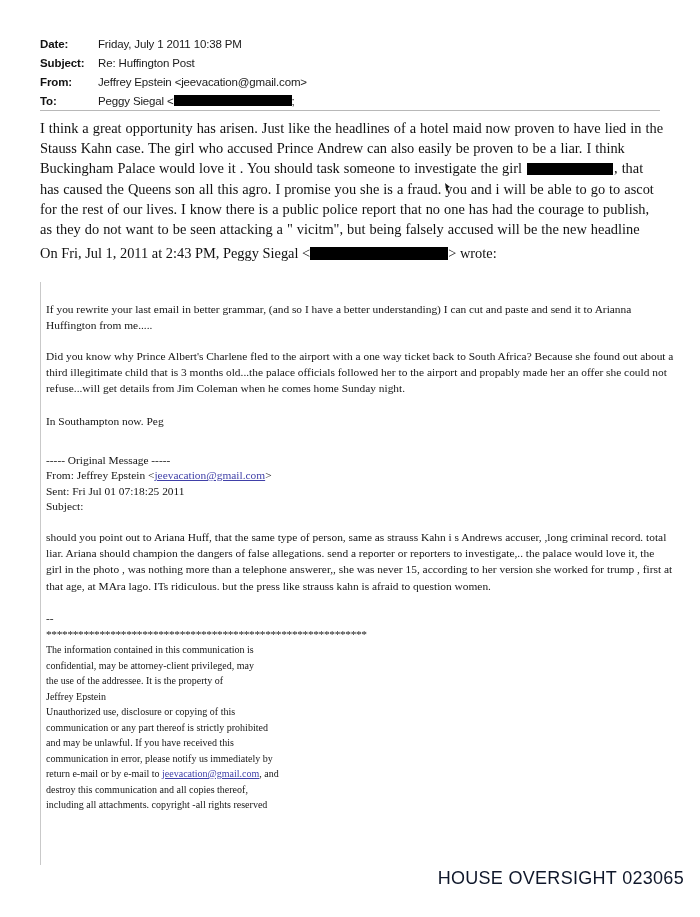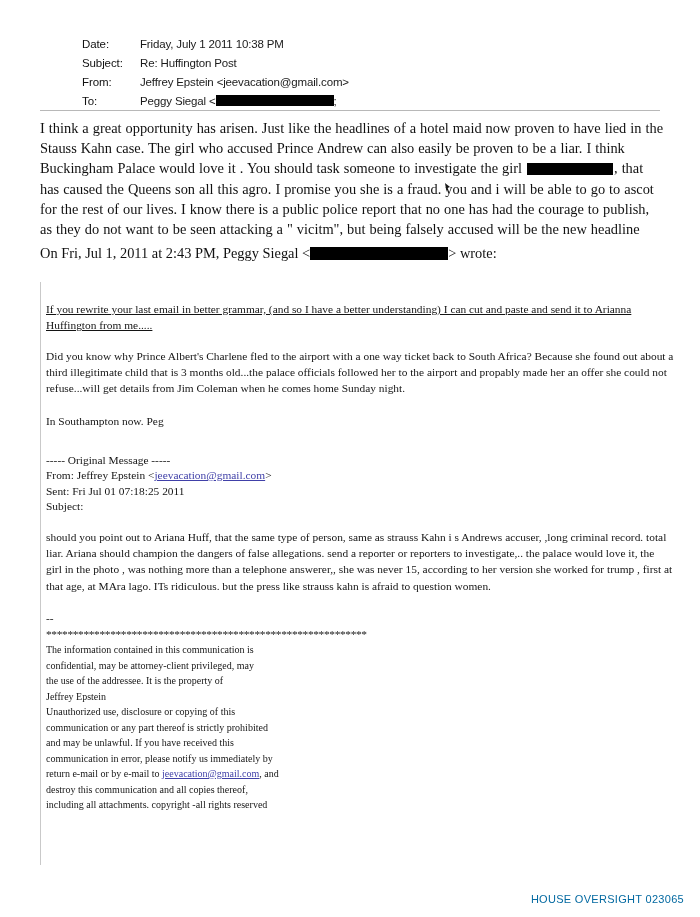--- a/index.html
+++ b/index.html
@@ -32,25 +32,24 @@
   }
   .hdr-row {
     display: flex;
     align-items: baseline;
     height: 19px;
   }
   .hdr-label {
     width: 58px;
     flex: 0 0 58px;
     font-family: "Liberation Sans", sans-serif;
-    font-weight: normal;
+    font-weight: bold;
     font-size: 11.5px;
     color: #111;
     letter-spacing: -0.1px;
-    margin-left: 42px;
   }
   .hdr-value {
     font-family: "Liberation Sans", sans-serif;
     font-size: 11.5px;
     color: #1a1a1a;
     letter-spacing: -0.15px;
     white-space: nowrap;
   }
   .redact {
     display: inline-block;
@@ -133,21 +132,21 @@
     position: absolute;
     left: 42px;
     top: 280px;
     width: 624px;
     font-family: "Liberation Serif", serif;
     font-size: 11.4px;
     line-height: 16.2px;
     color: #141414;
   }
 
-  .q-block1 { position: absolute; left: 4px; top: 21px; width: 618px; text-decoration: underline; }
+  .q-block1 { position: absolute; left: 4px; top: 21px; width: 618px; }
   .q-block2 { position: absolute; left: 4px; top: 68px; width: 618px; }
   .q-block3 { position: absolute; left: 4px; top: 133px; width: 400px; }
   .q-origmsg { position: absolute; left: 4px; top: 173px; width: 400px; line-height: 15.4px; }
   .q-block4 { position: absolute; left: 4px; top: 249px; width: 620px; }
   .q-sig    { position: absolute; left: 4px; top: 330px; width: 400px; }
 
   .q-line { display: block; white-space: nowrap; }
 
   .astline {
     display: block;
@@ -174,24 +173,24 @@
 
   a.maillink {
     color: #4040a8;
     text-decoration: underline;
   }
 
   
   .bates {
     position: absolute;
     right: 16px;
-    bottom: 12px;
+    bottom: 28px;
     font-family: "Liberation Sans", sans-serif;
-    font-size: 11px;
-    color: #0369a1;
+    font-size: 18px;
+    color: #0f172a;
     letter-spacing: 0.3px;
     white-space: nowrap;
   }
 </style>
 </head>
 <body>
 
 <div class="page">
 
   <div class="hdr">

